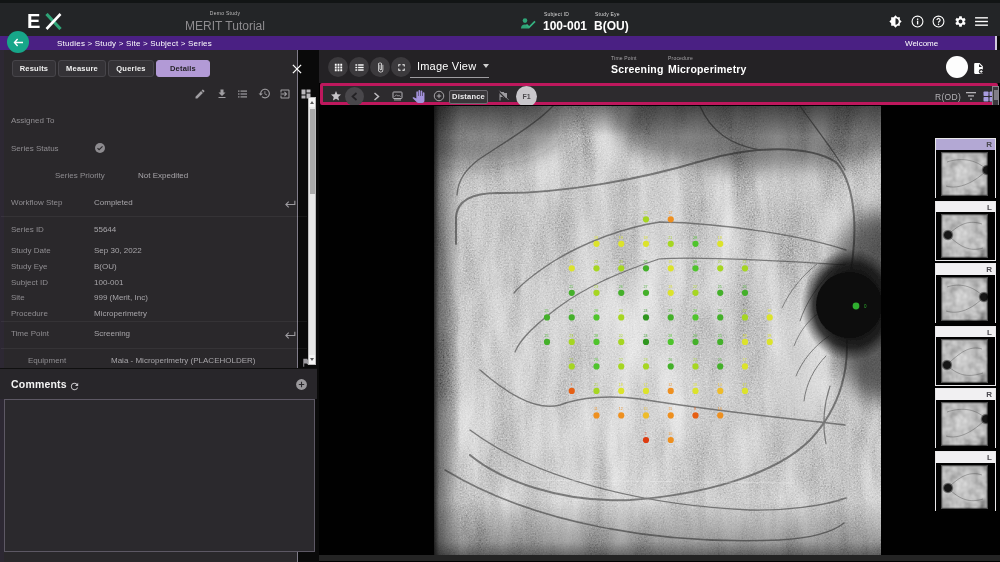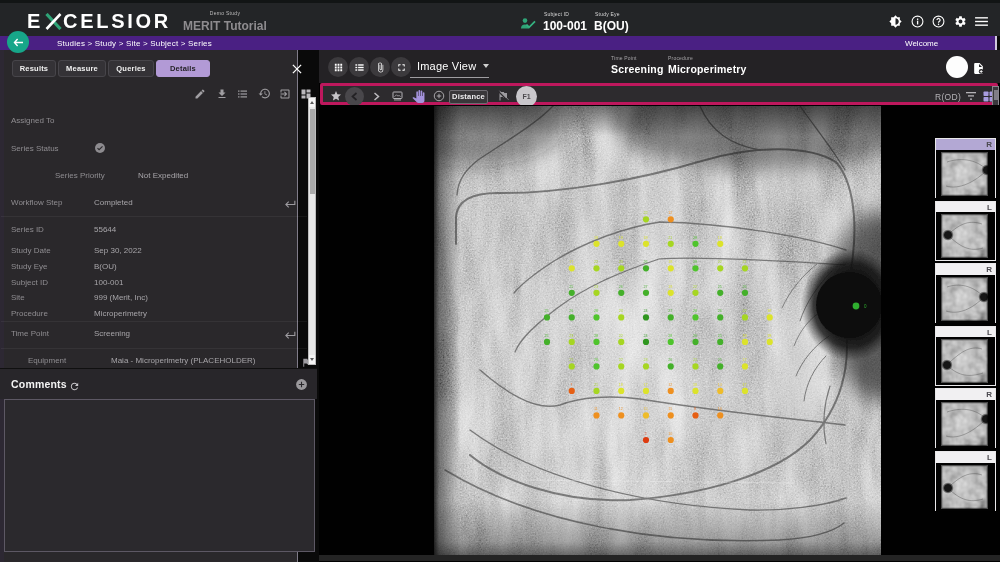--- a/index.html
+++ b/index.html
@@ -5,21 +5,21 @@
   * { margin:0; padding:0; box-sizing:border-box; }
   html,body { width:1000px; height:562px; }
   body { position:relative; background:#0a0a0a; font-family:"Liberation Sans", sans-serif; overflow:hidden; color:#e8e8e8; }
 
   
   .topbar { position:absolute; left:0; top:0; width:1000px; height:36px; background:#232527; border-top:3px solid #121515; }
   .logo { position:absolute; left:27px; top:5px; height:26px; display:flex; align-items:center; font-weight:bold; font-size:20px; letter-spacing:2.7px; color:#fff; }
   .logo svg { margin:0 1px 0 2px; }
   .study-block { position:absolute; left:150px; top:7px; width:150px; text-align:center; }
   .study-label { font-size:5px; color:#bdbdbd; letter-spacing:.3px; }
-  .study-name { font-size:12px; font-weight:bold; color:#8e8c8f; margin-top:3px; }
+  .study-name { font-size:12px; font-weight:normal; color:#8e8c8f; margin-top:3px; }
   .subject-block { position:absolute; left:520px; top:8px; display:flex; align-items:flex-start; }
   .subject-block .pc-icon { margin-top:6px; margin-right:7px; }
   .kv { margin-right:7px; }
   .kv .k { font-size:5px; color:#d8d8d8; letter-spacing:.2px; margin-left:1px; }
   .kv .v { font-size:12px; font-weight:bold; color:#fff; margin-top:2px; }
   .top-icons { position:absolute; right:12px; top:12px; display:flex; align-items:center; gap:8.5px; }
   .top-icons .ticon { width:13px; height:13px; display:flex; align-items:center; justify-content:center; }
 
   
   .breadcrumb { position:absolute; left:0; top:36px; width:997px; height:14px; background:#4a2083; border-right:2px solid #cfc6dd; }
@@ -89,21 +89,20 @@
 </head>
 <body>
 
 <header class="topbar">
   <div class="logo">
     <span>E</span>
       <svg width="17" height="17" viewBox="0 0 17 17">
         <path d="M1.5 1 L15.5 16" stroke="#2fa477" stroke-width="3.2" fill="none"></path>
         <path d="M15.5 1 L1.5 16" stroke="#fff" stroke-width="2.6" fill="none"></path>
       </svg>
-      <span>CELSIOR</span>
   </div>
   <div class="study-block">
     <div class="study-label">Demo Study</div>
     <div class="study-name">MERIT Tutorial</div>
   </div>
   <div class="subject-block">
     <svg class="pc-icon" width="16" height="13" viewBox="0 0 16 13">
       <circle cx="5" cy="3.6" r="2.3" fill="#2fa477"></circle>
       <path d="M1 11.5 q0-4 4-4 t4 4 z" fill="#2fa477"></path>
       <path d="M6.5 7.5 l2.6 2.8 L15 4.4" stroke="#35b381" stroke-width="1.8" fill="none"></path>

